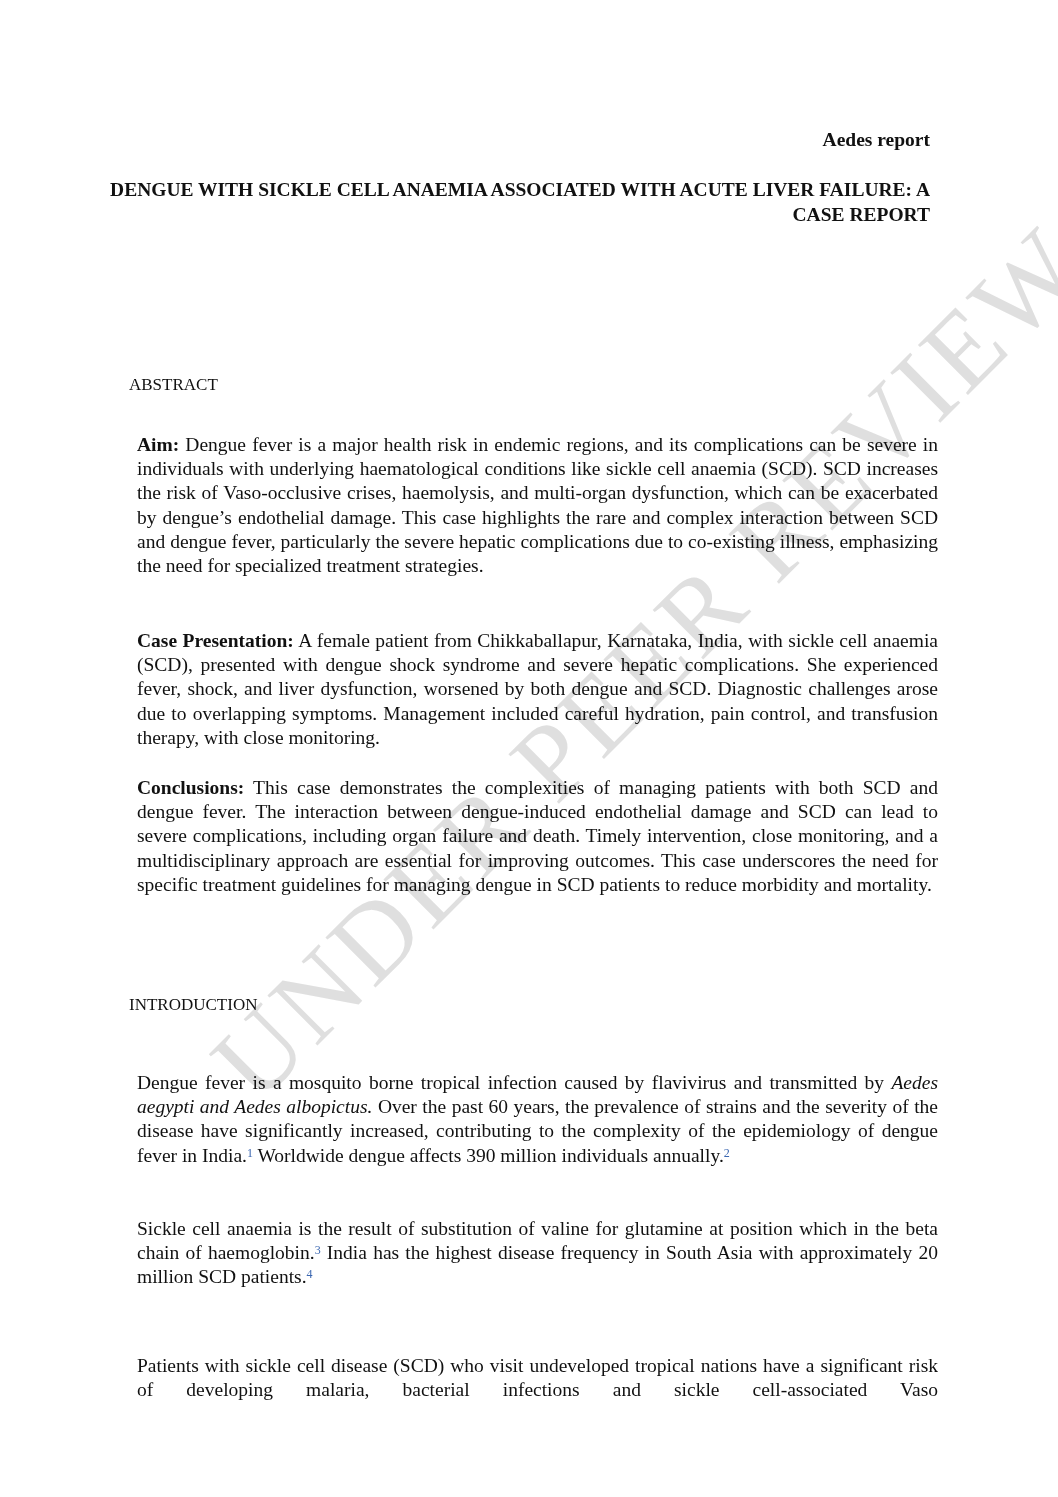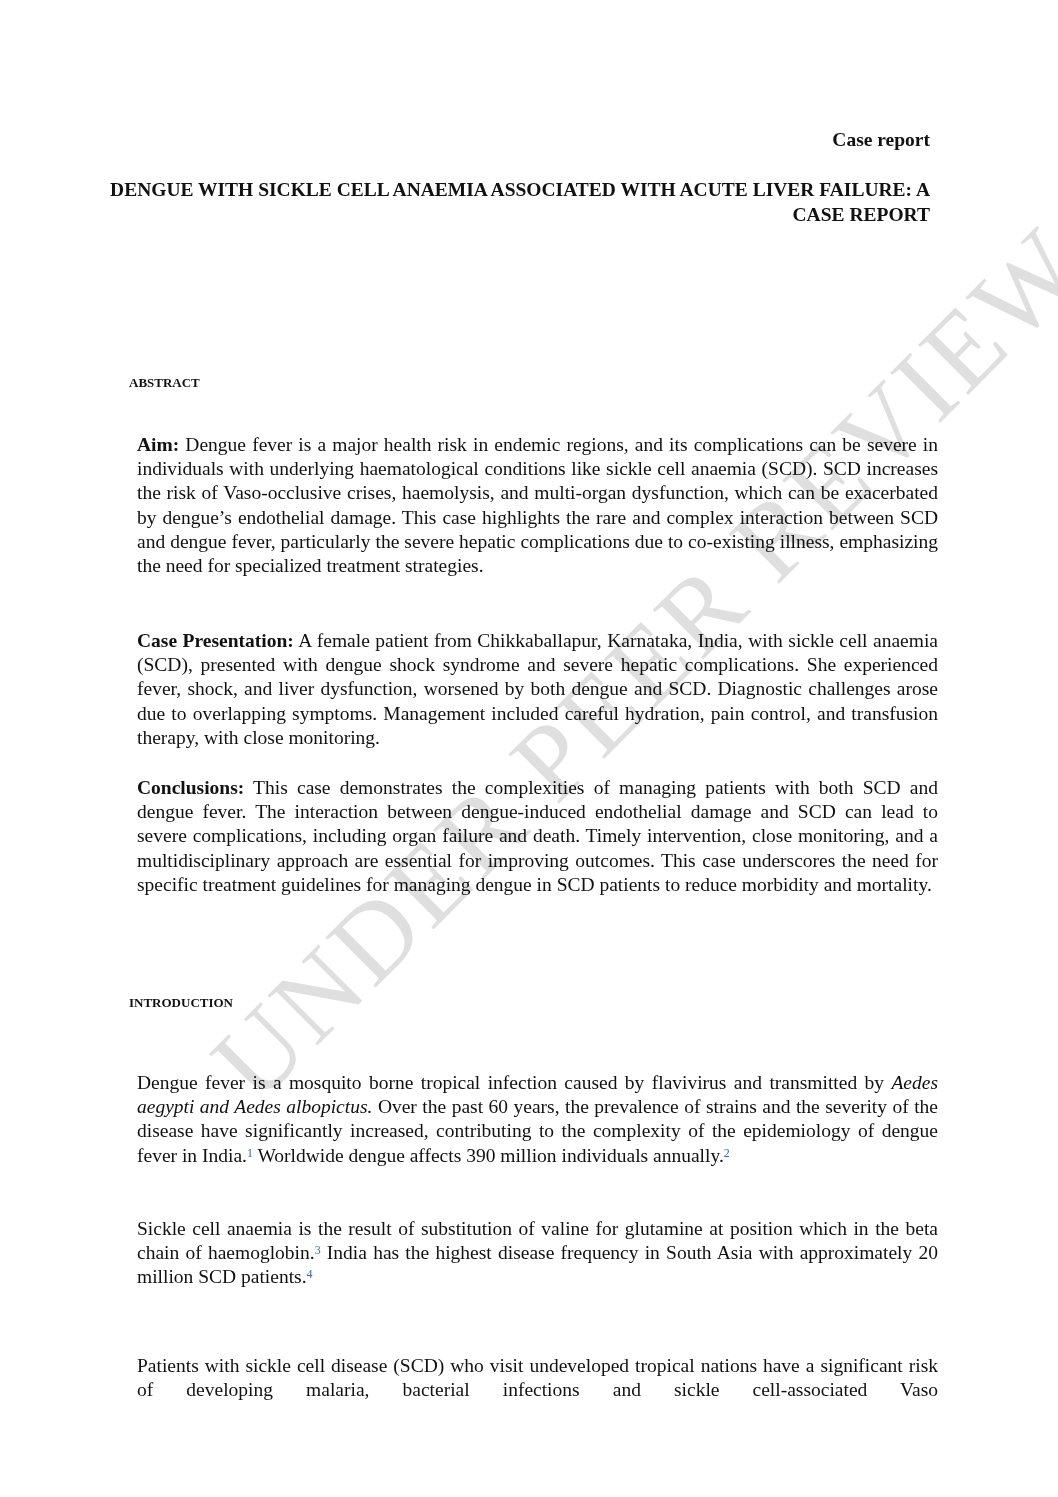--- a/index.html
+++ b/index.html
@@ -1,38 +1,38 @@
 <!DOCTYPE html>
 <html><head>
 <meta charset="utf-8">
 <style>
   html, body { margin: 0; padding: 0; background: #ffffff; }
   body { width: 1058px; height: 1497px; position: relative; overflow: hidden;
          font-family: "Liberation Serif", "DejaVu Serif", serif; color: #111111; }
   .page { position: absolute; left: 0; top: 0; width: 1058px; height: 1497px; }
   .case-label { position: absolute; right: 128px; top: 129px; font-weight: bold; font-size: 19.5px; text-align: right; }
   .title { position: absolute; right: 128px; top: 177px; width: 820px; font-weight: bold; font-size: 19.5px; line-height: 25px; text-align: right; }
-  h2 { position: absolute; left: 129px; margin: 0; font-size: 13px; font-weight: bold; }
+  h2 { position: absolute; left: 129px; margin: 0; font-size: 17px; font-weight: normal; }
   p { position: absolute; left: 129px; width: 801px; margin: 8px; font-size: 19.5px; line-height: 24.2px; text-align: justify; }
   sup { color: #3a66b0; font-size: 12px; vertical-align: top; position: relative; top: -3px; }
   .watermark { position: absolute; left: 100px; top: 700px; width: 900px; text-align: center;
                font-size: 108px; color: rgba(170,170,170,0.38); letter-spacing: 4px;
                transform: rotate(-45deg); transform-origin: center center; white-space: nowrap;
                pointer-events: none; font-family: "Liberation Serif", serif; }
   b { font-weight: bold; }
   i { font-style: italic; }
 </style>
 </head>
 <body>
 
 <div class="page">
 
   <div class="watermark">UNDER PEER REVIEW</div>
 
-  <div class="case-label">Case report</div>
+  <div class="case-label">Aedes report</div>
   <div class="title">DENGUE WITH SICKLE CELL ANAEMIA ASSOCIATED WITH ACUTE LIVER FAILURE: A CASE REPORT</div>
 
   <h2 style="top:375px">ABSTRACT</h2>
 
   <p style="top:425px"><b>Aim:</b><span> Dengue fever is a major health risk in endemic regions, and its complications can be severe in individuals with underlying haematological conditions like sickle cell anaemia (SCD). SCD increases the risk of Vaso-occlusive crises, haemolysis, and multi-organ dysfunction, which can be exacerbated by dengue’s endothelial damage. This case highlights the rare and complex interaction between SCD and dengue fever, particularly the severe hepatic complications due to co-existing illness, emphasizing the need for specialized treatment strategies.</span></p>
 
   <p style="top:621px"><b>Case Presentation:</b><span> A female patient from Chikkaballapur, Karnataka, India, with sickle cell anaemia (SCD), presented with dengue shock syndrome and severe hepatic complications. She experienced fever, shock, and liver dysfunction, worsened by both dengue and SCD. Diagnostic challenges arose due to overlapping symptoms. Management included careful hydration, pain control, and transfusion therapy, with close monitoring.</span></p>
 
   <p style="top:768px"><b>Conclusions:</b><span> This case demonstrates the complexities of managing patients with both SCD and dengue fever. The interaction between dengue-induced endothelial damage and SCD can lead to severe complications, including organ failure and death. Timely intervention, close monitoring, and a multidisciplinary approach are essential for improving outcomes. This case underscores the need for specific treatment guidelines for managing dengue in SCD patients to reduce morbidity and mortality.</span></p>
 

